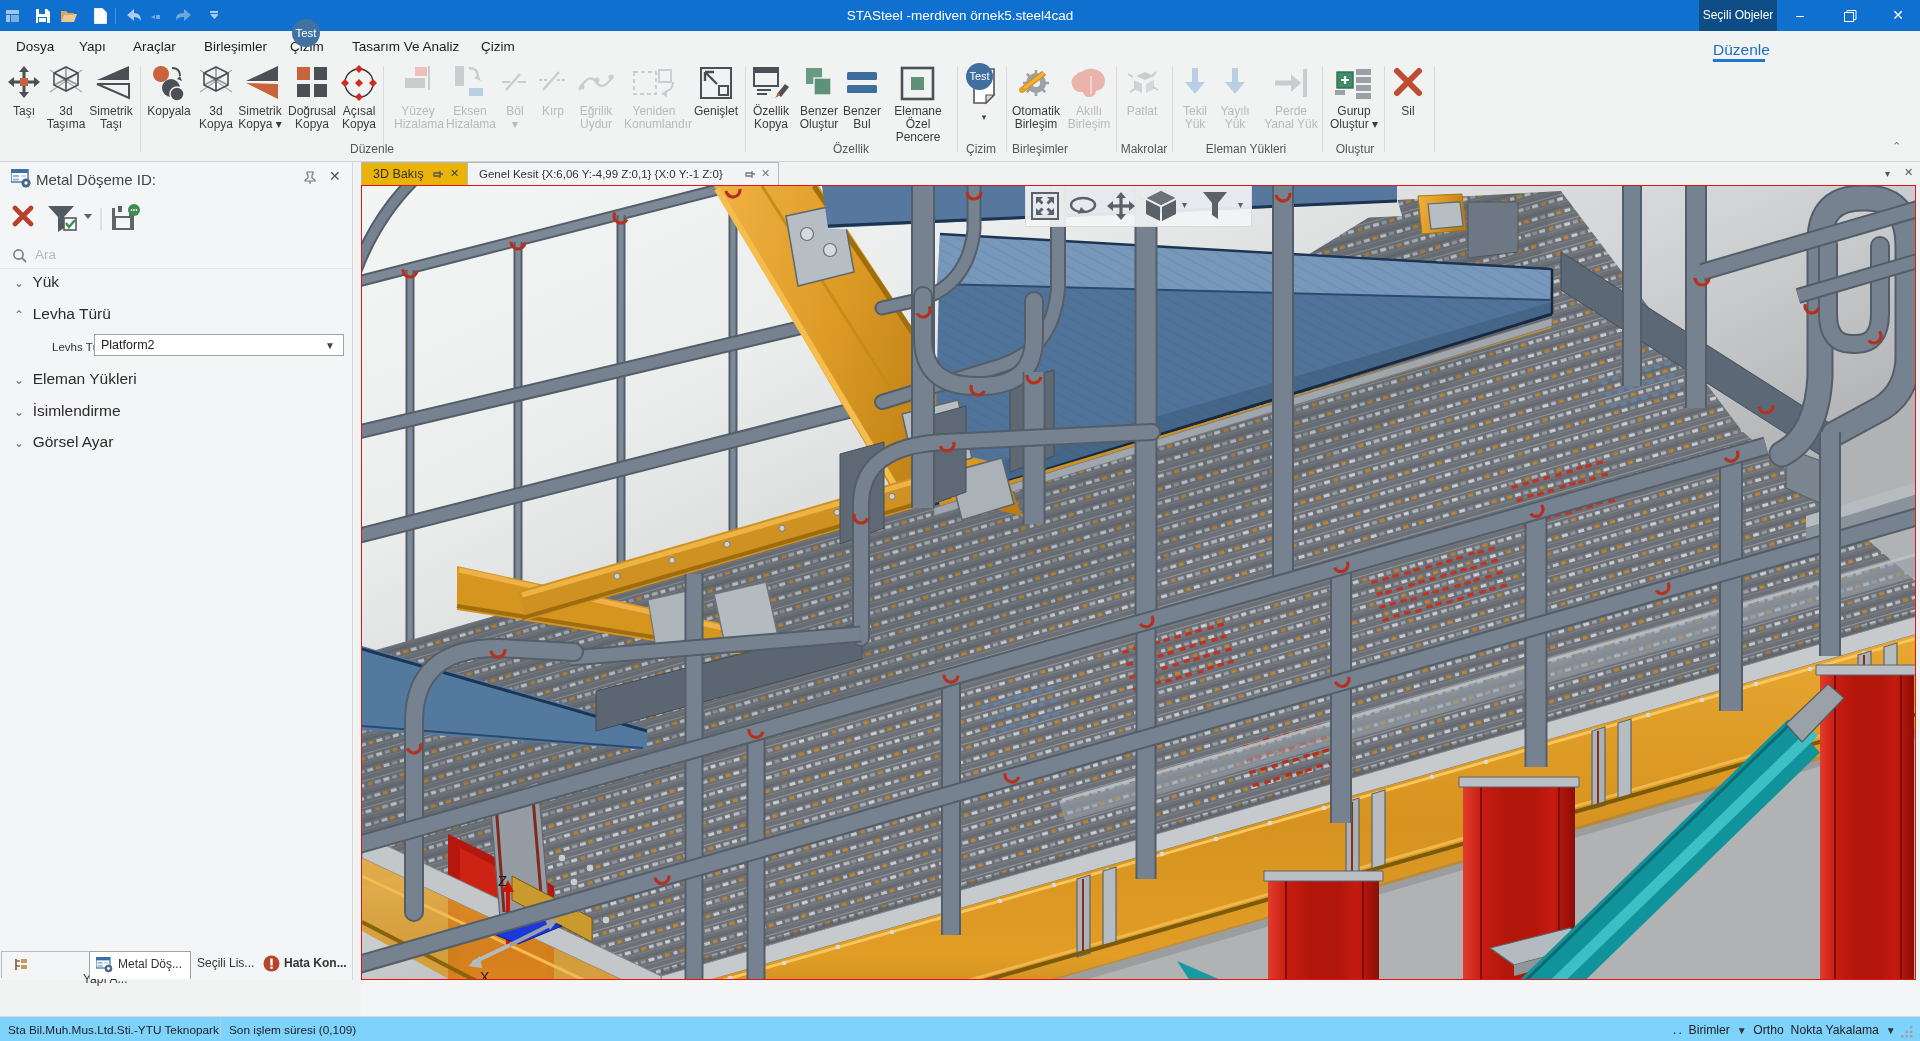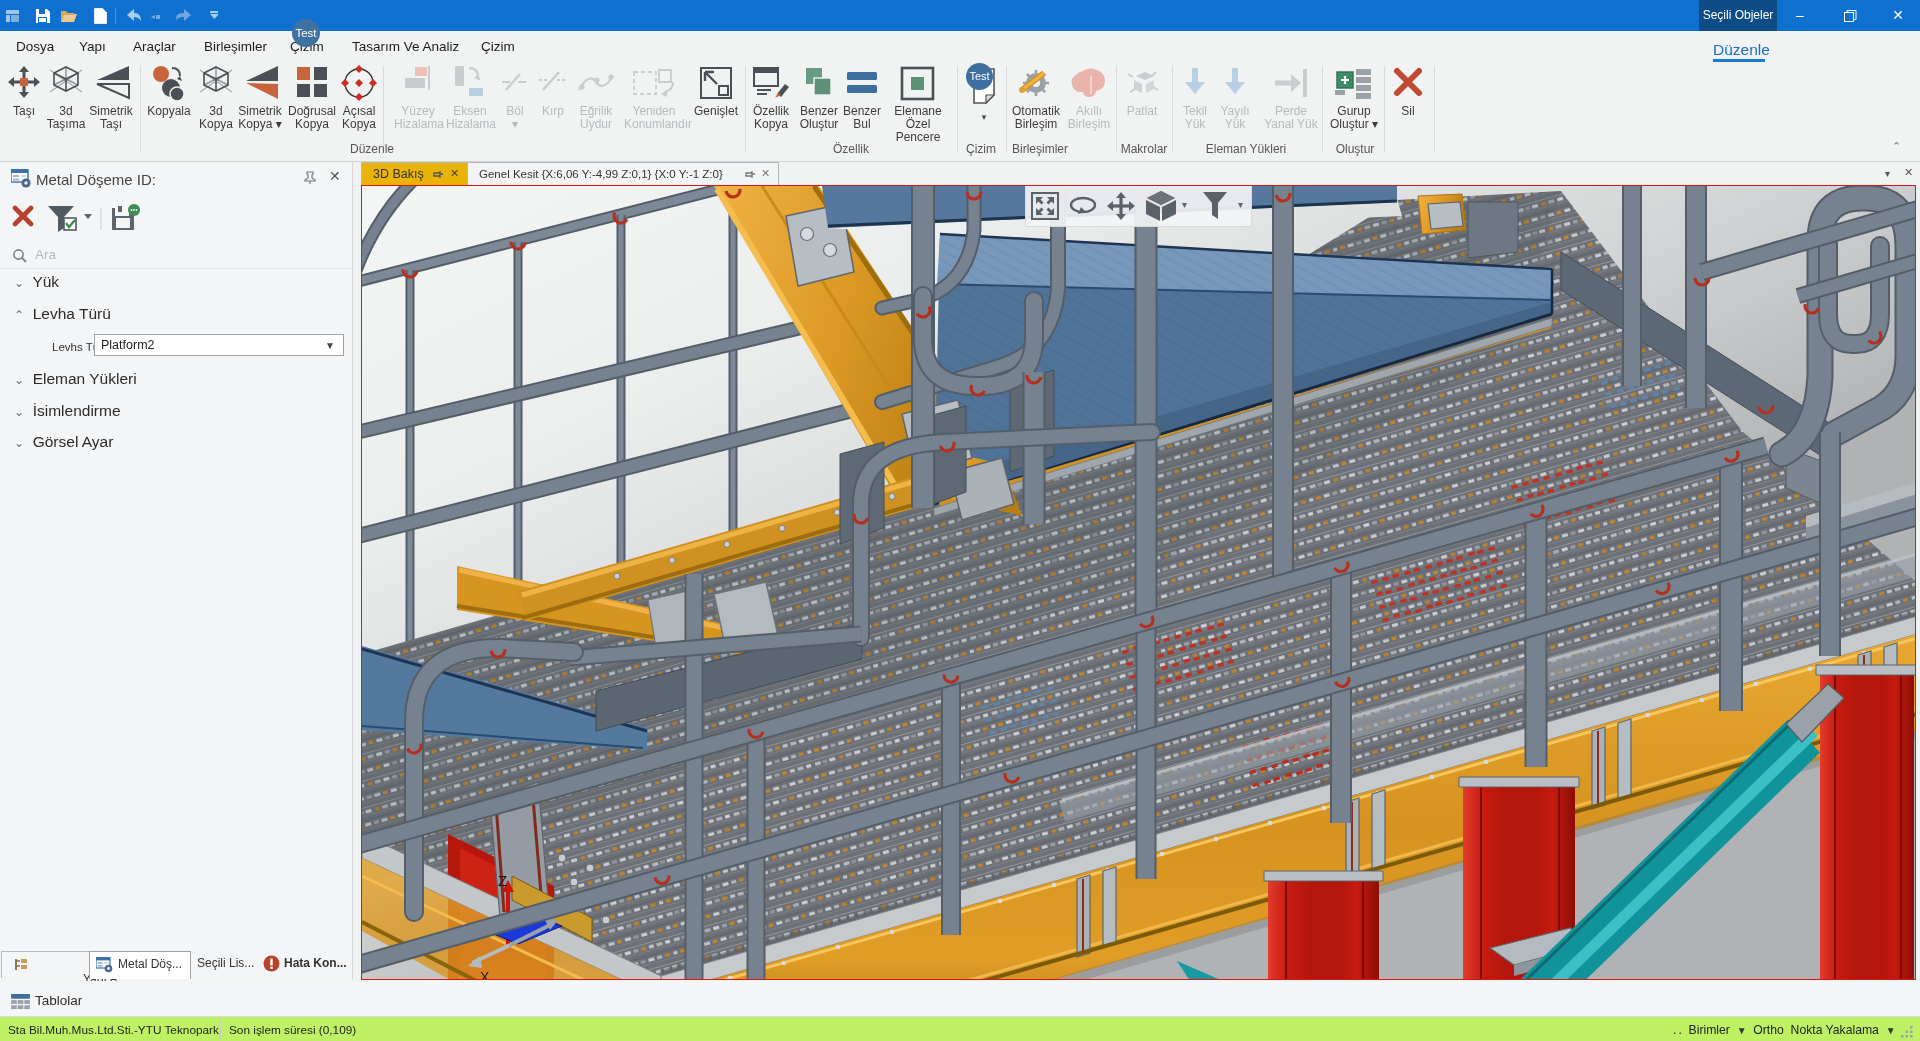--- a/index.html
+++ b/index.html
@@ -29,21 +29,21 @@
   
   #panel{left:0;top:162px;width:352px;height:818px;background:#f4f5f6;border-right:1px solid #d4d6d8;}
   #ptitle{position:absolute;left:36px;top:9px;font-size:15px;color:#444;}
   .pchev{color:#6a737c;font-size:12px;}
   .psec{position:absolute;left:14px;font-size:15.5px;color:#2b2b2b;}
   #combo{position:absolute;left:94px;top:172px;width:250px;height:22px;background:#fff;border:1px solid #9fa3a6;font-size:12.5px;color:#222;line-height:21px;padding-left:6px;box-sizing:border-box;}
   .ptab{position:absolute;top:789px;height:26px;font-size:12px;color:#333;white-space:nowrap;}
   
   #tbar{left:0;top:981px;width:361px;height:35px;background:#f4f5f6;}
   #tbar2{left:361px;top:981px;width:1559px;height:35px;background:#f4f5f6;}
-  #sbar{left:0;top:1016px;width:1920px;height:25px;background:#bef264;border-top:1px solid #d8dadb;font-size:12px;color:#222;}
+  #sbar{left:0;top:1016px;width:1920px;height:25px;background:#7dd3fc;border-top:1px solid #d8dadb;font-size:12px;color:#222;}
   
   #vtabs{left:361px;top:162px;width:1553px;height:23px;background:#f1f2f2;}
   .vtab{position:absolute;top:0;height:22px;border:1px solid #b4b7ba;border-bottom:none;background:#f3f4f5;font-size:12.5px;color:#333;}
   
   #vp{left:361px;top:185px;width:1553px;height:793px;border:1px solid #e01515;box-sizing:content-box;background:#e8e9ea;overflow:hidden;}
 </style>
 </head>
 <body>
 <div id="app">
   <div id="title" class="abs">
@@ -65,20 +65,21 @@
         </g>
       <g transform="translate(88,0)">
           <path fill="#fff" stroke="#e8eef5" d="M0.5 0.5h8l4 4v11h-12z"></path>
         </g>
       <rect x="109" y="0" width="1" height="16" fill="#4a94dc"></rect>
       <path fill="#a9cdee" d="M121 7l7-6v4c5 0 7 3 7 8c-2-3-4-4-7-4v4z"></path>
       <path fill="#8fb8e2" d="M145 9l4-2v4z M150 7h4v4h-4z" opacity="0.8"></path>
       <path fill="#6fa7dc" d="M178 1l-7 6l7 6V9c5 0 7 1 7 4c2-5 0-8-7-8z" transform="scale(-1,1) translate(-356,0)"></path>
       <path fill="#a9cdee" d="M204 6h9l-4.5 5z M204 3h9v2h-9z"></path>
     </svg>
+    <div class="tt">STASteel -merdiven örnek5.steel4cad</div>
     <div id="seltab">Seçili Objeler</div>
     <div class="winbtn" style="left:1778px;">–</div>
     <svg class="abs" style="left:1844px;top:10px;" width="13" height="12" viewBox="0 0 13 12">
         <rect x="0.5" y="2.5" width="9" height="9" fill="none" stroke="#fff"></rect>
         <path d="M3 2.5V0.5h9v9h-2" fill="none" stroke="#fff"></path>
       </svg>
     <div class="winbtn" style="left:1876px;">✕</div>
   </div>
   <div id="menurow" class="abs">
     <div class="menui" style="left:16px;">Dosya</div>
@@ -1010,34 +1011,20 @@
           <path d="M17 1l14 7l-14 7L3 8z" fill="#6b7278"></path>
         </svg>
 <span style="position:absolute;left:156px;top:13px;color:#5a6168;font-size:10px;">▾</span>
 <svg style="position:absolute;left:176px;top:5px;" width="26" height="30" viewBox="0 0 26 30">
           <path d="M1 1h24l-9 11v16l-6-4V12z" fill="#5a6168"></path>
         </svg>
 <span style="position:absolute;left:212px;top:13px;color:#5a6168;font-size:10px;">▾</span>
 </div>
   </div>
   <div id="tbar2" class="abs"></div>
-  <div id="tbar" class="abs">
-    <svg class="abs" style="left:11px;top:13px;" width="19" height="16" viewBox="0 0 20 17">
-        <rect x="0" y="0" width="20" height="5" fill="#3d6e9e"></rect>
-        <g fill="#9aa1a8">
-          <rect x="0" y="6.5" width="6" height="4"></rect>
-          <rect x="7" y="6.5" width="6" height="4"></rect>
-          <rect x="14" y="6.5" width="6" height="4"></rect>
-          <rect x="0" y="12" width="6" height="4"></rect>
-          <rect x="7" y="12" width="6" height="4"></rect>
-          <rect x="14" y="12" width="6" height="4"></rect>
-        </g>
-      </svg>
-    <div class="abs" style="left:35px;top:12px;font-size:13.5px;color:#2c2c2c;">Tablolar</div>
-  </div>
   <div id="sbar" class="abs">
     <div class="abs" style="left:8px;top:6px;white-space:nowrap;font-size:11.8px;">Sta Bil.Muh.Mus.Ltd.Sti.-YTU Teknopark</div>
     <div class="abs" style="left:220px;top:3px;width:1px;height:19px;background:#c8cacc;"></div>
     <div class="abs" style="left:229px;top:6px;white-space:nowrap;font-size:11.8px;">Son işlem süresi (0,109)</div>
     <div class="abs" style="left:1673px;top:6px;font-size:12.2px;">. .&nbsp; Birimler &nbsp;<span style="font-size:10px;color:#333;">▼</span>&nbsp; Ortho&nbsp; Nokta Yakalama &nbsp;<span style="font-size:10px;color:#333;">▼</span></div>
     <svg class="abs" style="left:1901px;top:9px;" width="13" height="13" viewBox="0 0 13 13">
         <g fill="#9aa1a8">
           <rect x="9" y="0" width="2.5" height="2.5"></rect>
           <rect x="9" y="4.5" width="2.5" height="2.5"></rect>
           <rect x="4.5" y="4.5" width="2.5" height="2.5"></rect>

